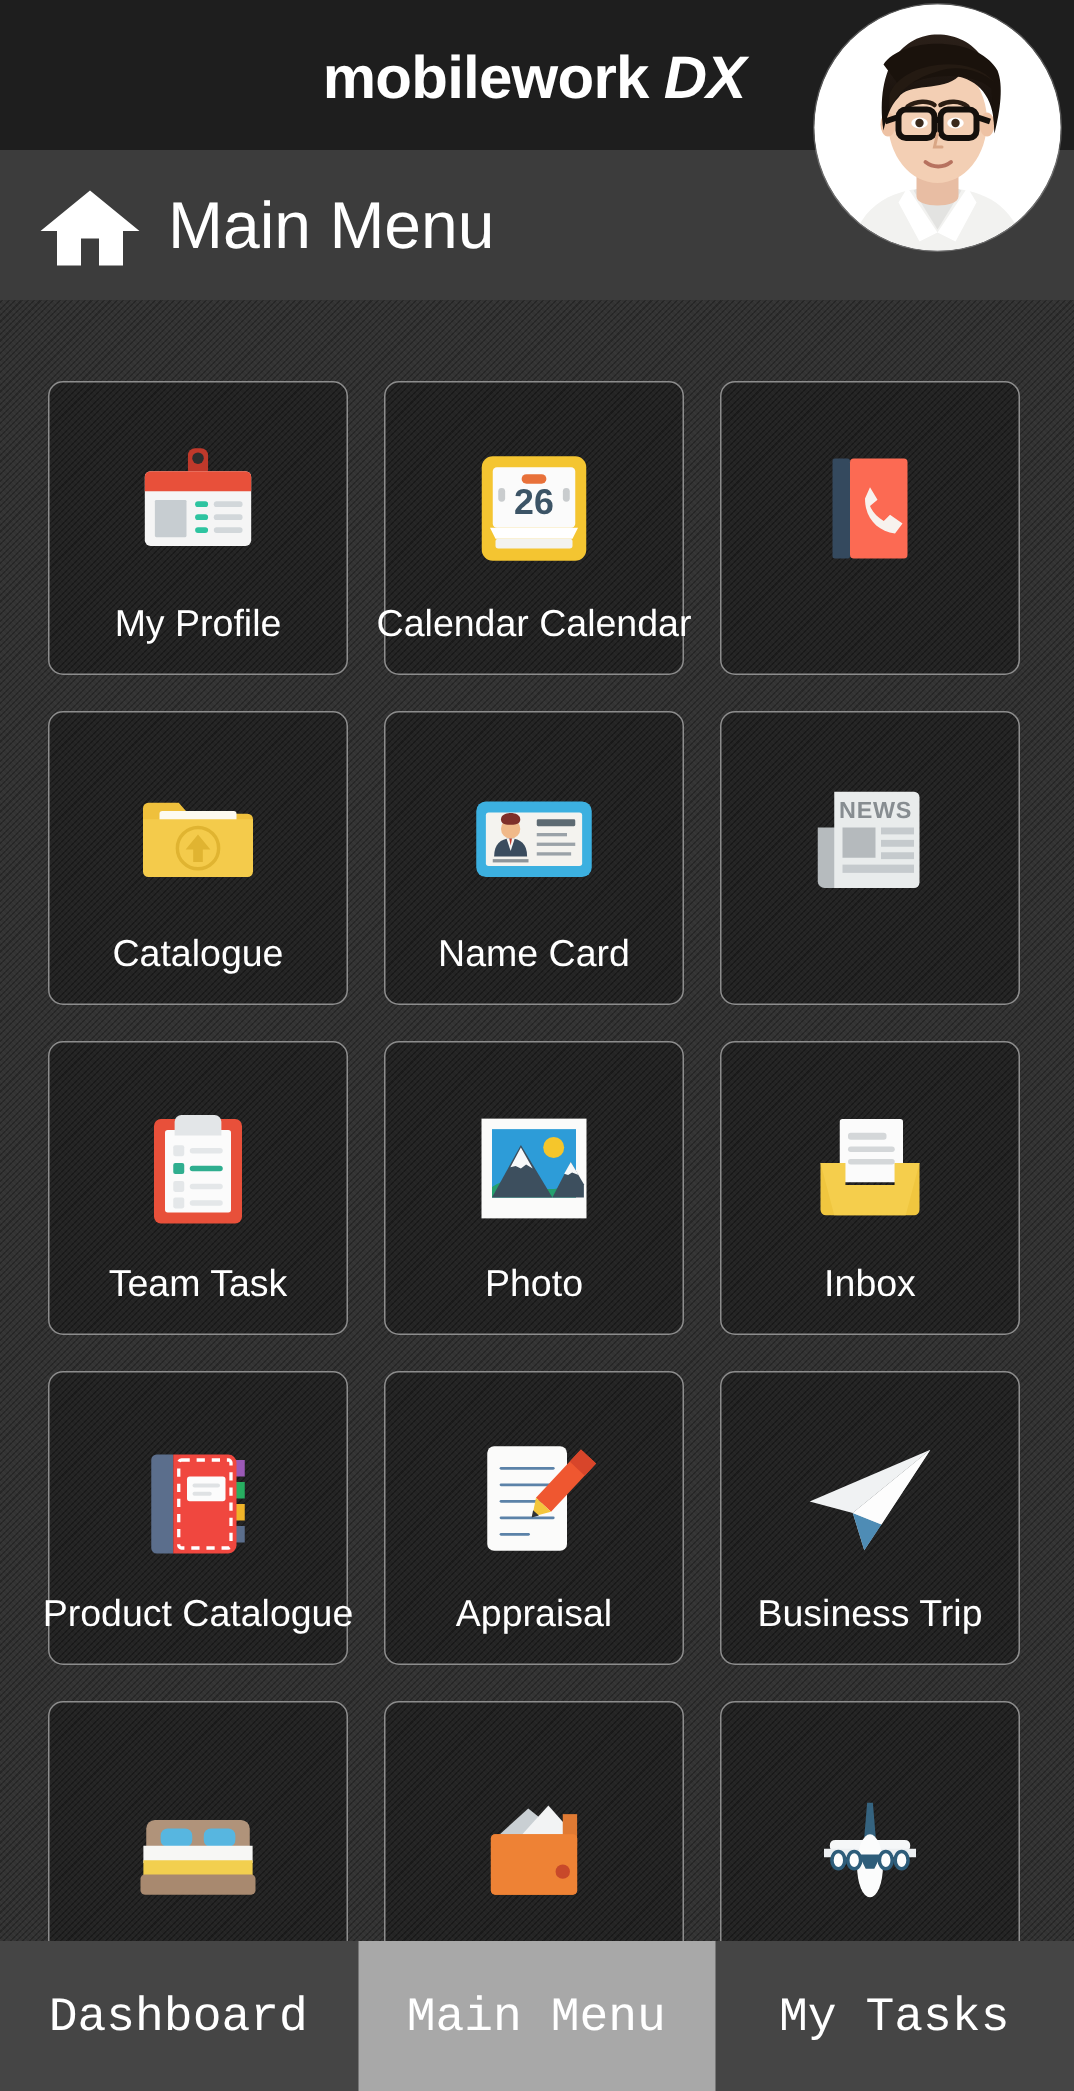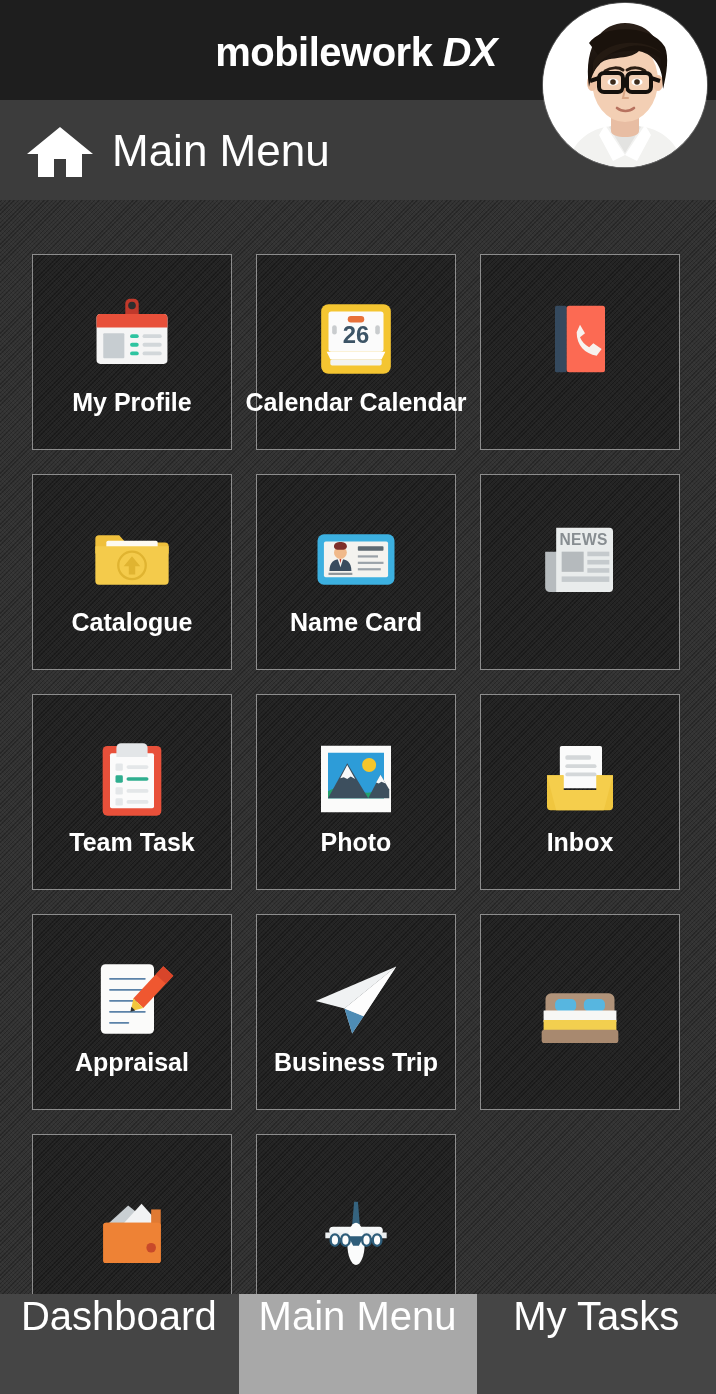--- a/index.html
+++ b/index.html
@@ -57,47 +57,48 @@
   .grid{
     position:absolute;left:32px;top:54px;
     display:grid;
     grid-template-columns:200px 200px 200px;
     grid-auto-rows:196px;
     column-gap:24px;row-gap:24px;
   }
   .tile{
     position:relative;width:200px;height:196px;
     border:1px solid #8d8d8d;
-    border-radius:0;
+    border-radius:10px;
     background:
       repeating-linear-gradient(45deg, rgba(255,255,255,.015) 0 1px, rgba(0,0,0,0) 1px 3px),
       repeating-linear-gradient(-45deg, rgba(0,0,0,.3) 0 1px, rgba(0,0,0,0) 1px 3px),
       #242424;
     box-sizing:border-box;
     display:flex;flex-direction:column;align-items:center;justify-content:flex-start;
     cursor:pointer;
   }
   .tile .ico{
     margin-top:36px;width:96px;height:96px;display:flex;align-items:center;justify-content:center;
   }
   .tile .ico svg{display:block;}
   .tile .lbl{
-    color:#ffffff;font-size:25px;font-weight:700;
+    margin-top:14px;color:#ffffff;font-size:25px;font-weight:400;
     text-align:center;line-height:30px;white-space:nowrap;
   }
 
   
   .tabbar{
     position:absolute;left:0;top:1294px;width:716px;height:100px;
     background:#454545;display:flex;
   }
   .tab{
-    flex:1;display:flex;align-items:flex-start;justify-content:center;
-    color:#ffffff;font-size:40px;font-weight:400;cursor:pointer;
+    flex:1;display:flex;align-items:center;justify-content:center;
+    color:#ffffff;font-size:32px;font-weight:400;cursor:pointer;
     border-right:1px solid rgba(0,0,0,0.0);
+    font-family:Liberation Mono, monospace;
   }
   .tab.active{background:#a8a8a8;color:#ffffff;}
 </style>
 </head>
 <body>
 
 <div class="phone">
 
   <div class="brandbar">
     <div class="brand">
@@ -316,20 +317,37 @@
               <rect x="32" y="32" width="34" height="4" rx="2"></rect>
               <rect x="32" y="41" width="34" height="4" rx="2"></rect>
             </g>
             <path d="M12 44 h18 v16 h36 v-16 h18 v34 a4 4 0 0 1 -4 4 h-64 a4 4 0 0 1 -4 -4 z" fill="#f0c63f"></path>
             <path d="M12 44 L22 82 h52 l10 -38 h-18 v16 h-36 v-16 z" fill="#f5ce4c"></path>
           </svg>
         </span>
         <span class="lbl">Inbox</span>
       </div>
 
+      <div class="tile">
+        <span class="ico">
+          <svg viewBox="0 0 96 96" width="88" height="88">
+            <rect x="70" y="20" width="12" height="12" fill="#9b59b6"></rect>
+            <rect x="70" y="36" width="12" height="12" fill="#27ae60"></rect>
+            <rect x="70" y="52" width="12" height="12" fill="#f0b429"></rect>
+            <rect x="70" y="68" width="12" height="12" fill="#5b6e8c"></rect>
+            <path d="M18 16 h12 v72 h-12 a4 4 0 0 1 -4 -4 v-64 a4 4 0 0 1 4 -4 z" fill="#5b6e8c"></path>
+            <path d="M30 16 h40 a6 6 0 0 1 6 6 v60 a6 6 0 0 1 -6 6 h-40 z" fill="#f0473f"></path>
+            <rect x="34" y="20" width="38" height="64" rx="2" fill="none" stroke="#ffffff" stroke-width="2.4" stroke-dasharray="6 5"></rect>
+            <rect x="40" y="32" width="28" height="18" rx="2" fill="#fcfcfc"></rect>
+            <rect x="44" y="37" width="20" height="3" rx="1.5" fill="#dfe2e4"></rect>
+            <rect x="44" y="43" width="14" height="3" rx="1.5" fill="#dfe2e4"></rect>
+          </svg>
+        </span>
+        <span class="lbl">Product Catalogue</span>
+      </div>
 
       <div class="tile">
         <span class="ico">
           <svg viewBox="0 0 96 96" width="88" height="88">
             <rect x="14" y="10" width="58" height="76" rx="5" fill="#fbfbfa"></rect>
             <g stroke="#5b82a8" stroke-width="2" stroke-linecap="round">
               <path d="M24 26 h38"></path>
                 <path d="M24 38 h38"></path>
                 <path d="M24 50 h38"></path>
               <path d="M24 62 h38"></path>

